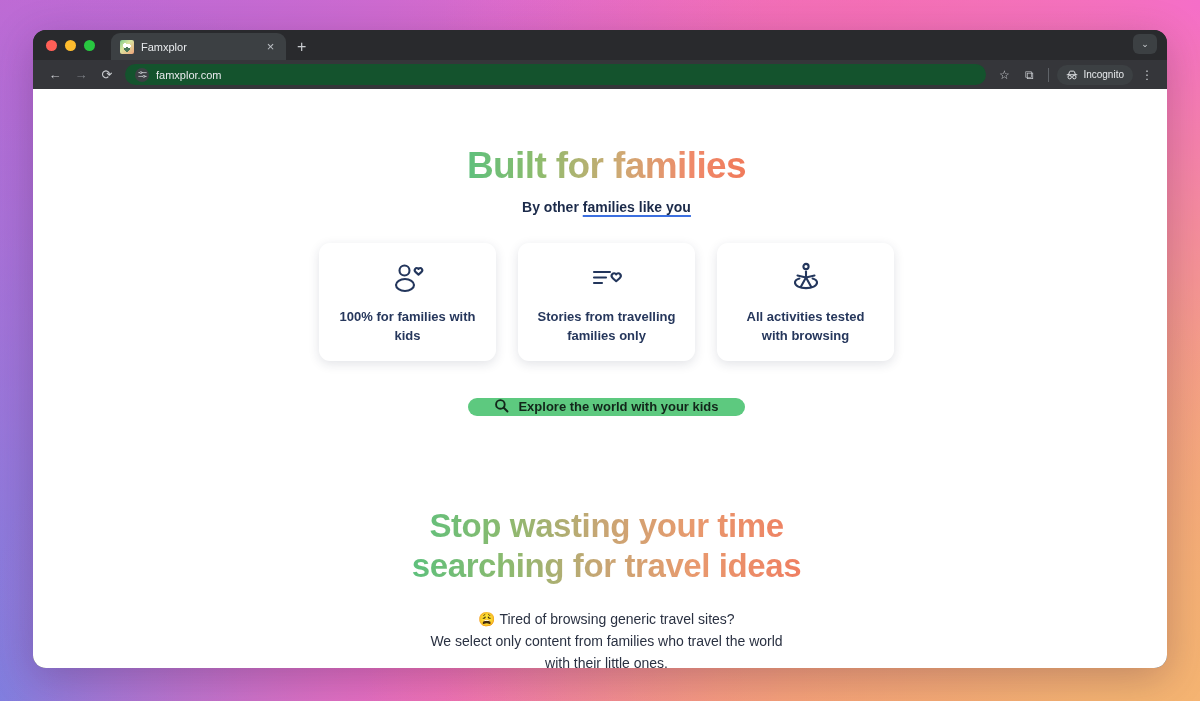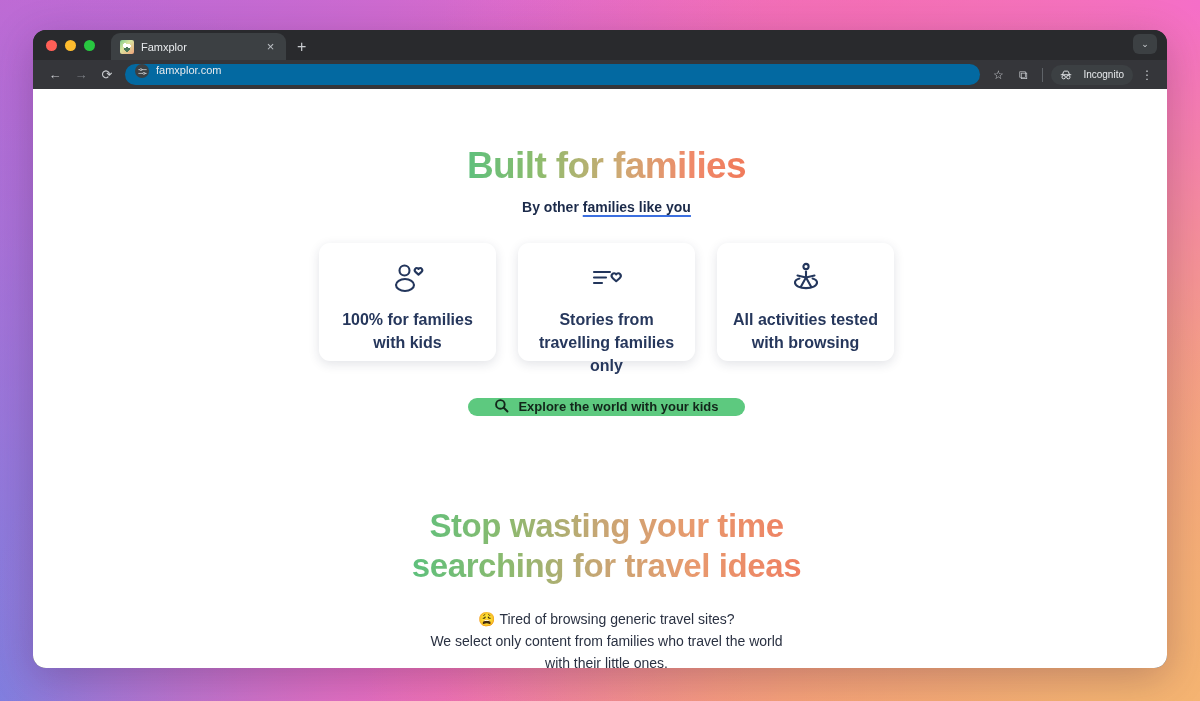--- a/index.html
+++ b/index.html
@@ -78,38 +78,38 @@
     height:29px; background:#35363a;
     display:flex; align-items:center; gap:0;
     padding:0 9px; flex:0 0 auto;
   }
   .navbtn {
     width:26px; height:22px; display:flex; align-items:center; justify-content:center;
     color:#c9ccd0; font-size:13px;
   }
   .navbtn.dim { color:#7d8086; }
   .omnibox {
-    flex:1; height:21px; background:#0369a1; border-radius:11px;
-    display:flex; gap:7px;
+    flex:1; height:21px; background:#14532d; border-radius:11px;
+    display:flex; align-items:center; gap:7px;
     padding:0 10px; margin:0 7px 0 5px;
   }
   .tune {
     width:14px; height:14px; border-radius:50%; background:#3c4043;
     display:flex; align-items:center; justify-content:center; flex:0 0 auto;
   }
   .url { color:#e8eaed; font-size:11px; }
   .tb-right { display:flex; align-items:center; gap:3px; }
   .tb-icon {
     width:22px; height:22px; display:flex; align-items:center; justify-content:center;
     color:#c9ccd0; font-size:12px;
   }
   .divider { width:1px; height:14px; background:#5f6368; margin:0 5px; }
   .incognito {
     height:20px; background:#3c4043; border-radius:10px;
-    display:flex; align-items:center; gap:11px; padding:0 9px;
+    display:flex; align-items:center; gap:5px; padding:0 9px;
     color:#e8eaed; font-size:10px;
   }
 
   
   .page {
     flex:1; background:#ffffff; overflow:hidden;
     display:flex; flex-direction:column; align-items:center;padding-left:13px;
   }
 
   .h1 {
@@ -125,21 +125,21 @@
 
   .cards { display:flex; gap:22px; margin-top:28px; }
   .card {
     width:177px; height:118px; background:#fff; border-radius:11px;
     box-shadow:0 3px 11px rgba(30,40,70,.13);
     display:flex; flex-direction:column; align-items:center;
     padding:17px 16px 0;
   }
   .card svg { display:block; }
   .card-label {
-    margin-top:12px; font-size:16px; font-weight:700; color:#26375c;
+    margin-top:12px; font-size:13px; font-weight:700; color:#26375c;
     text-align:center; line-height:1.45;
   }
 
   .cta {
     margin-top:37px; height:42px; padding:0 26px;
     background:#5dc97f; border:none; border-radius:21px;
     display:flex; align-items:center; gap:9px;
     color:#12261a; font-size:13px; font-weight:700;
     font-family:"Liberation Sans", sans-serif; cursor:pointer;
   }

